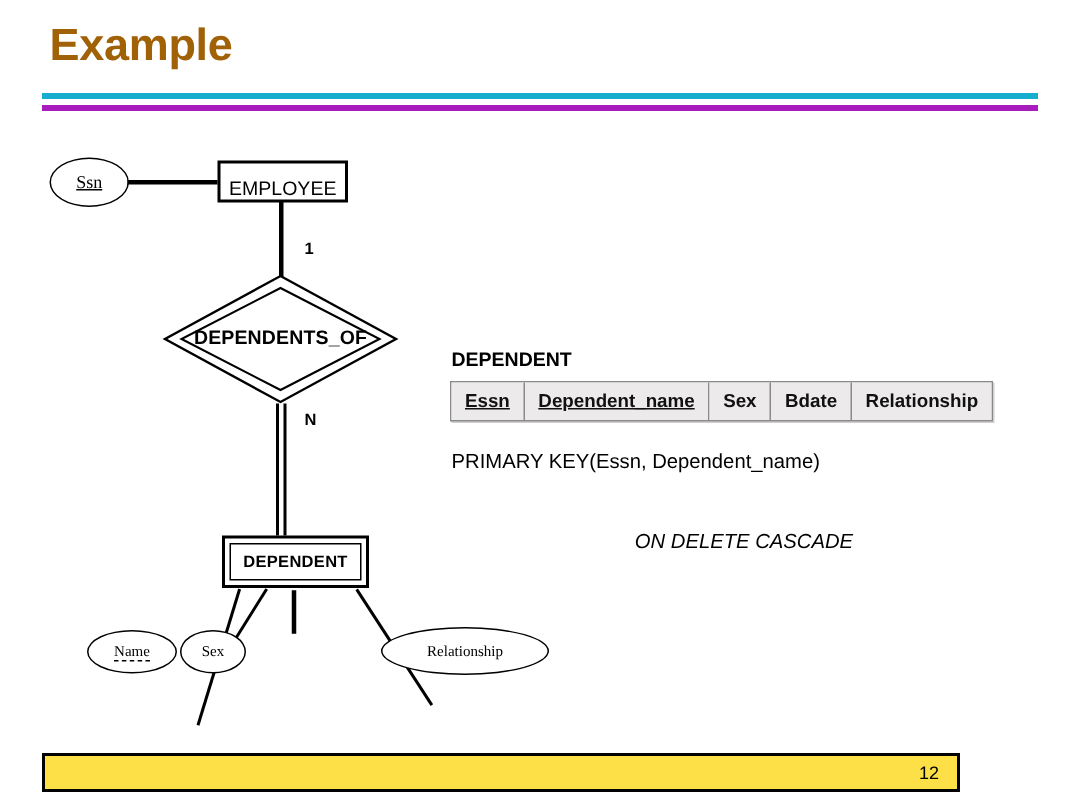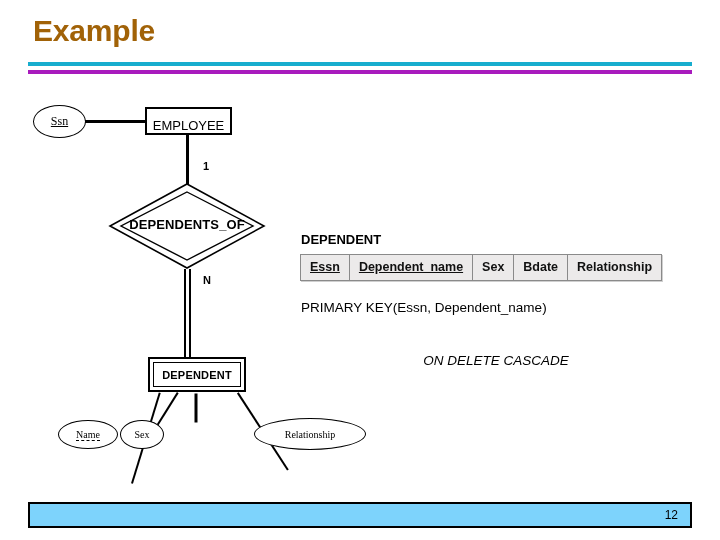--- a/index.html
+++ b/index.html
@@ -234,25 +234,25 @@
   }
   #constraint-pk  { left: 301px; top: 300px; }
   #constraint-fk1 { left: 301px; top: 333px; }
   #constraint-fk2 { left: 301px; top: 353px; width: 390px; text-align: center; font-style: italic; }
 
   
   #footer-box {
     position: absolute;
     left: 28px;
     top: 502px;
-    width: 664px;
+    width: 612px;
     height: 26px;
     box-sizing: border-box;
     border: 2px solid #000000;
-    background: #7dd3fc;
+    background: #fde047;
   }
   #page-number {
     position: absolute;
     right: 12px;
     top: 4px;
     font-size: 12px;
     color: #000;
   }
 </style>
 </head>

